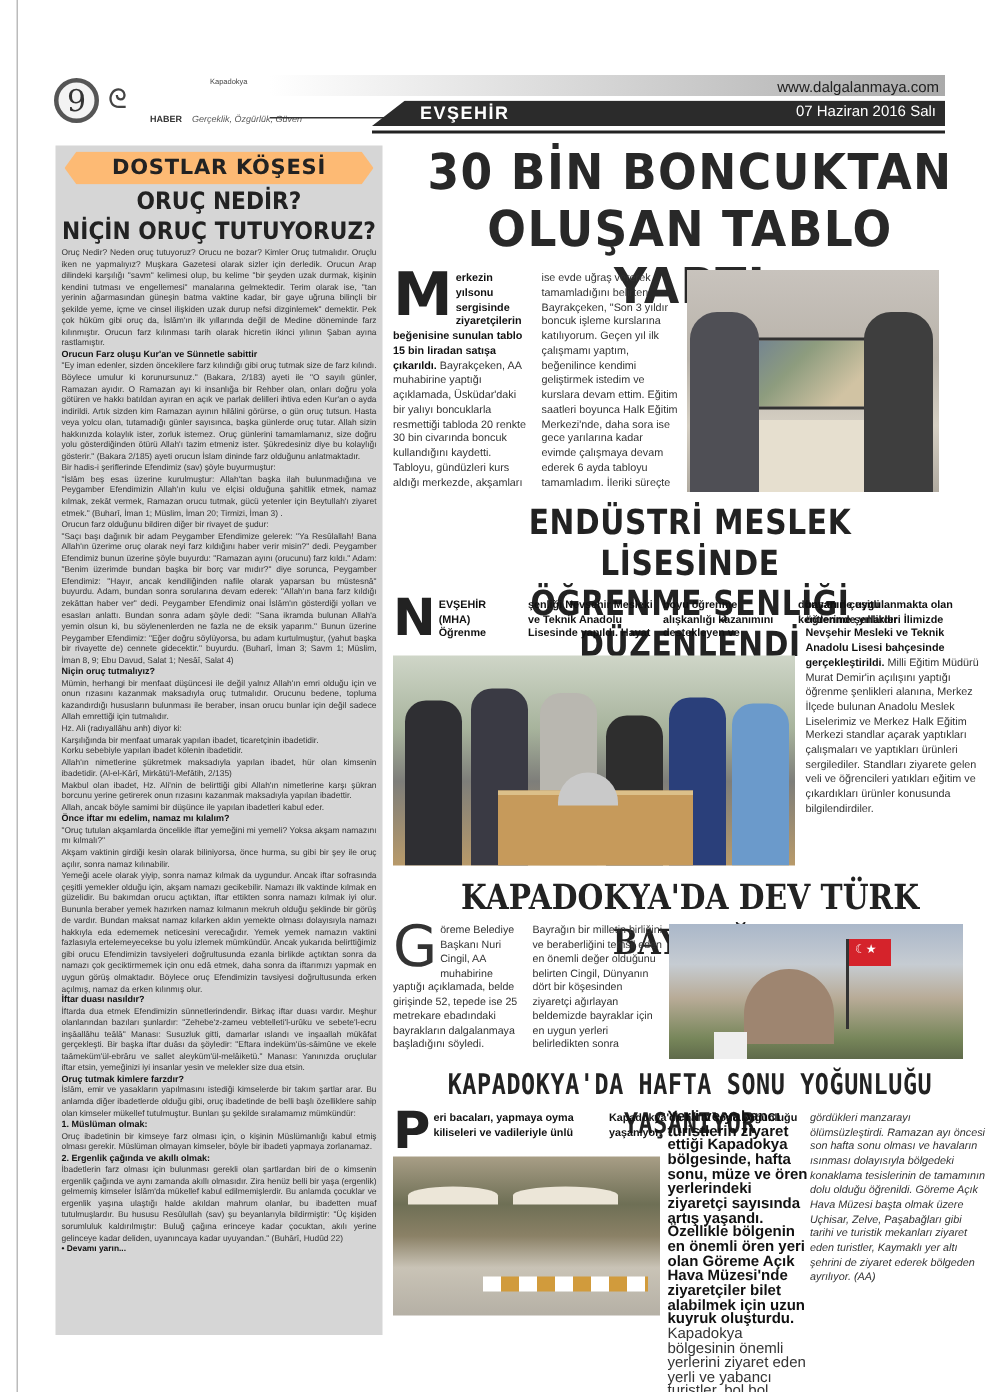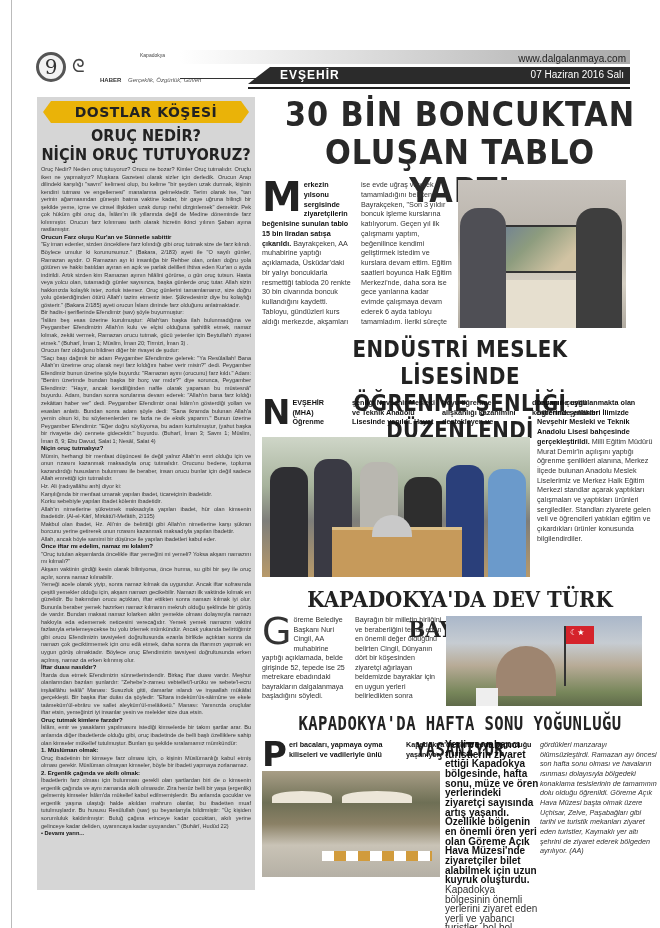--- a/index.html
+++ b/index.html
@@ -20,21 +20,21 @@
   .mast-bar-grad { position: absolute; left: 150px; top: 0px; width: 450px; height: 14px; background: linear-gradient(90deg, #fff 0%, #ddd 40%, #aaa 100%); }
   .mast-line { position: absolute; left: 150px; top: 28px; width: 80px; height: 1px; background: #333; }
   .section-tab { position: absolute; left: 218px; top: 17px; width: 382px; height: 17px; background: #2b2b2b; clip-path: polygon(22px 0, 100% 0, 100% 100%, 0 100%); }
   .section-label { position: absolute; left: 250px; top: 18px; color: #fff; font-weight: bold; font-size: 12px; letter-spacing: 1px; font-variant: small-caps; }
   .website { position: absolute; right: 4px; top: 3px; font-size: 10px; color: #222; }
   .date { position: absolute; right: 6px; top: 19px; font-size: 10px; color: #fff; }
   .mast-underline { position: absolute; left: 218px; top: 37px; width: 382px; height: 2px; background: #222; }
 
   
   .left-col { position: absolute; left: 37px; top: 97px; width: 218px; height: 793px; background: #d6d6d6; }
-  .ribbon { position: absolute; left: 6px; top: 4px; width: 206px; height: 22px; background: #eab308; clip-path: polygon(8px 0, calc(100% - 8px) 0, 100% 50%, calc(100% - 8px) 100%, 8px 100%, 0 50%); text-align: center; }
+  .ribbon { position: absolute; left: 6px; top: 4px; width: 206px; height: 22px; background: #fdba74; clip-path: polygon(8px 0, calc(100% - 8px) 0, 100% 50%, calc(100% - 8px) 100%, 8px 100%, 0 50%); text-align: center; }
   .ribbon span { font-family: "DejaVu Sans", sans-serif; font-weight: bold; font-size: 14px; line-height: 22px; color: #222; letter-spacing: 0.5px; }
   .left-title { position: absolute; left: 0; top: 30px; width: 218px; text-align: center; font-family: "DejaVu Sans", sans-serif; font-weight: bold; font-size: 14.5px; line-height: 18px; color: #222; transform: scaleY(1.1); }
   .left-body { position: absolute; left: 4px; top: 69px; width: 210px; font-size: 5.6px; line-height: 7.55px; color: #333; text-align: justify; }
   .left-body p { margin: 0; }
   .left-body .sub { font-weight: bold; color: #111; font-size: 6px; }
   .left-body .more { font-weight: bold; color: #111; }
 
   
   .a1-title { position: absolute; left: 265px; top: 96px; width: 390px; text-align: center; font-family: "DejaVu Sans", sans-serif; font-weight: bold; font-size: 33px; line-height: 38px; color: #282828; letter-spacing: 1px; transform: scaleX(0.92); transform-origin: center; }
   .a1-body { position: absolute; left: 262px; top: 180px; width: 190px; font-size: 7.2px; line-height: 9.75px; color: #333; column-count: 2; column-gap: 8px; height: 150px; }

